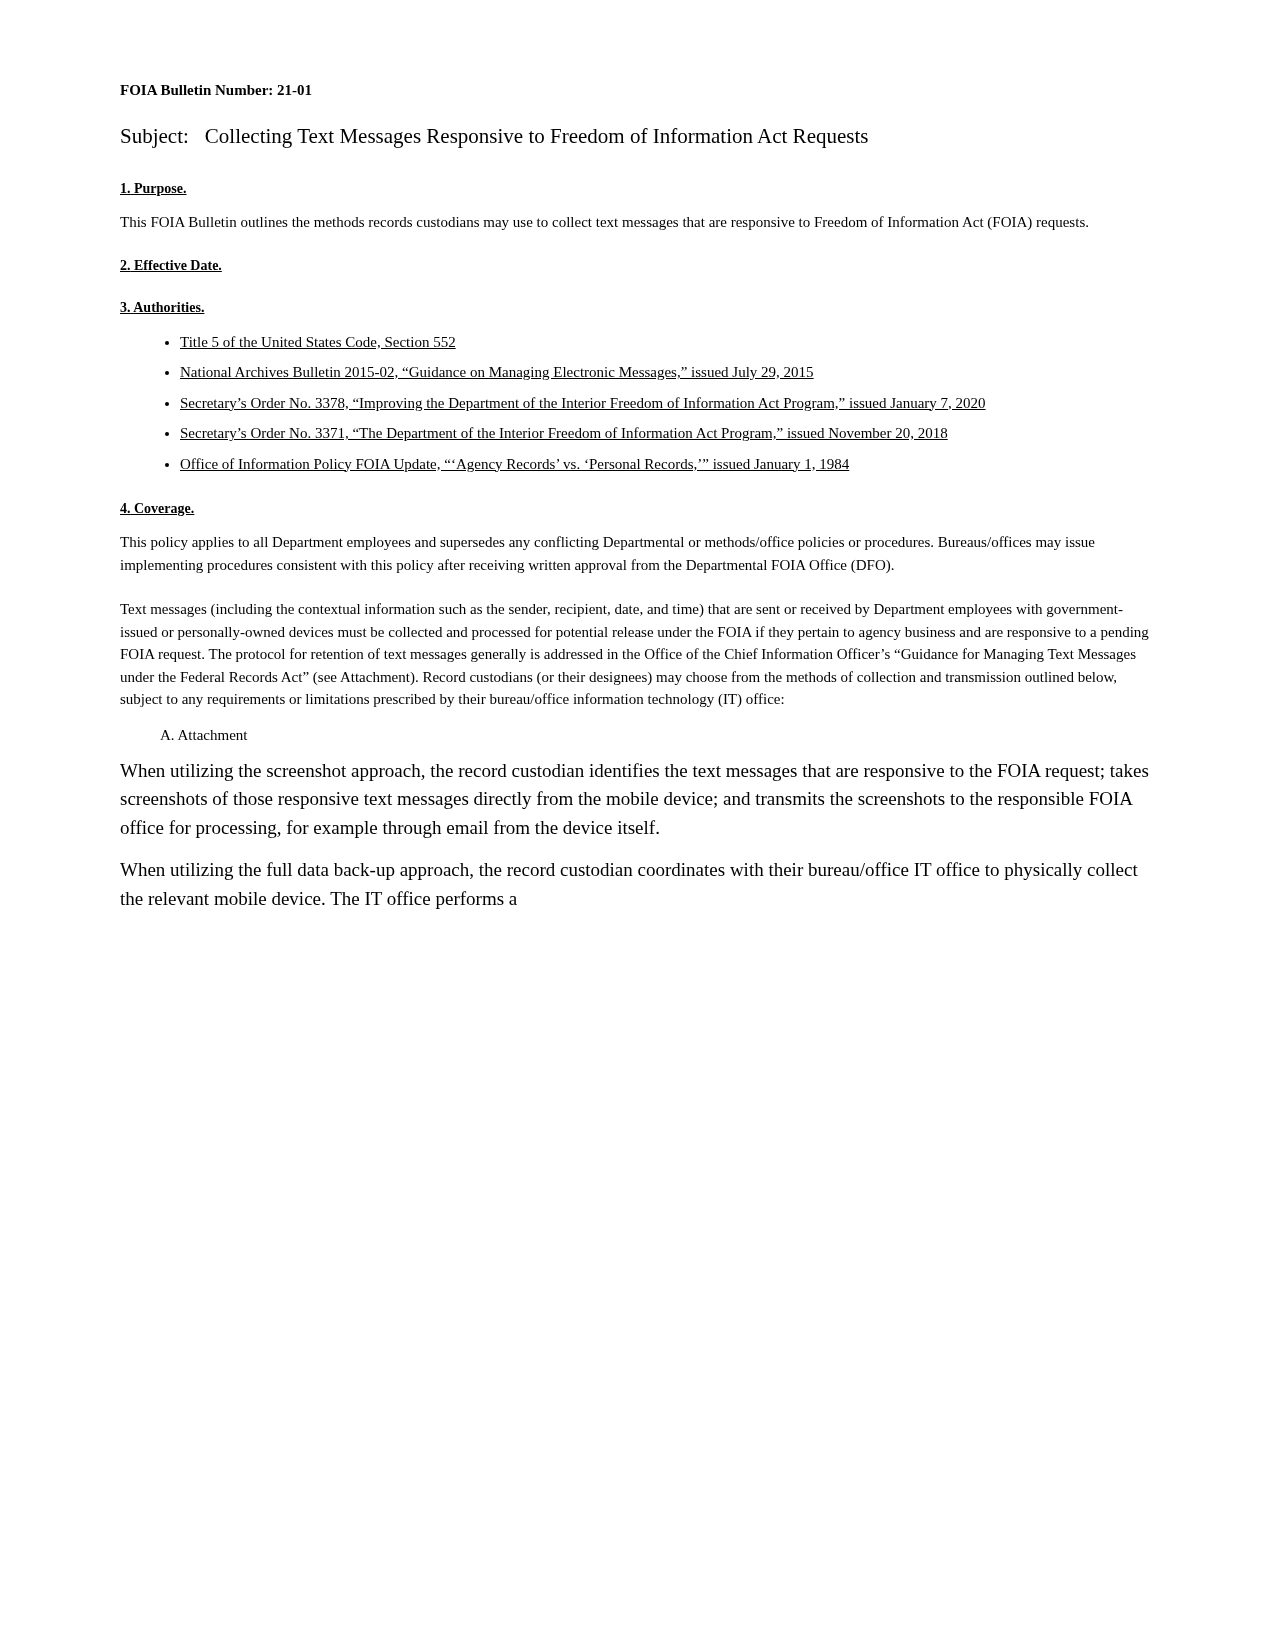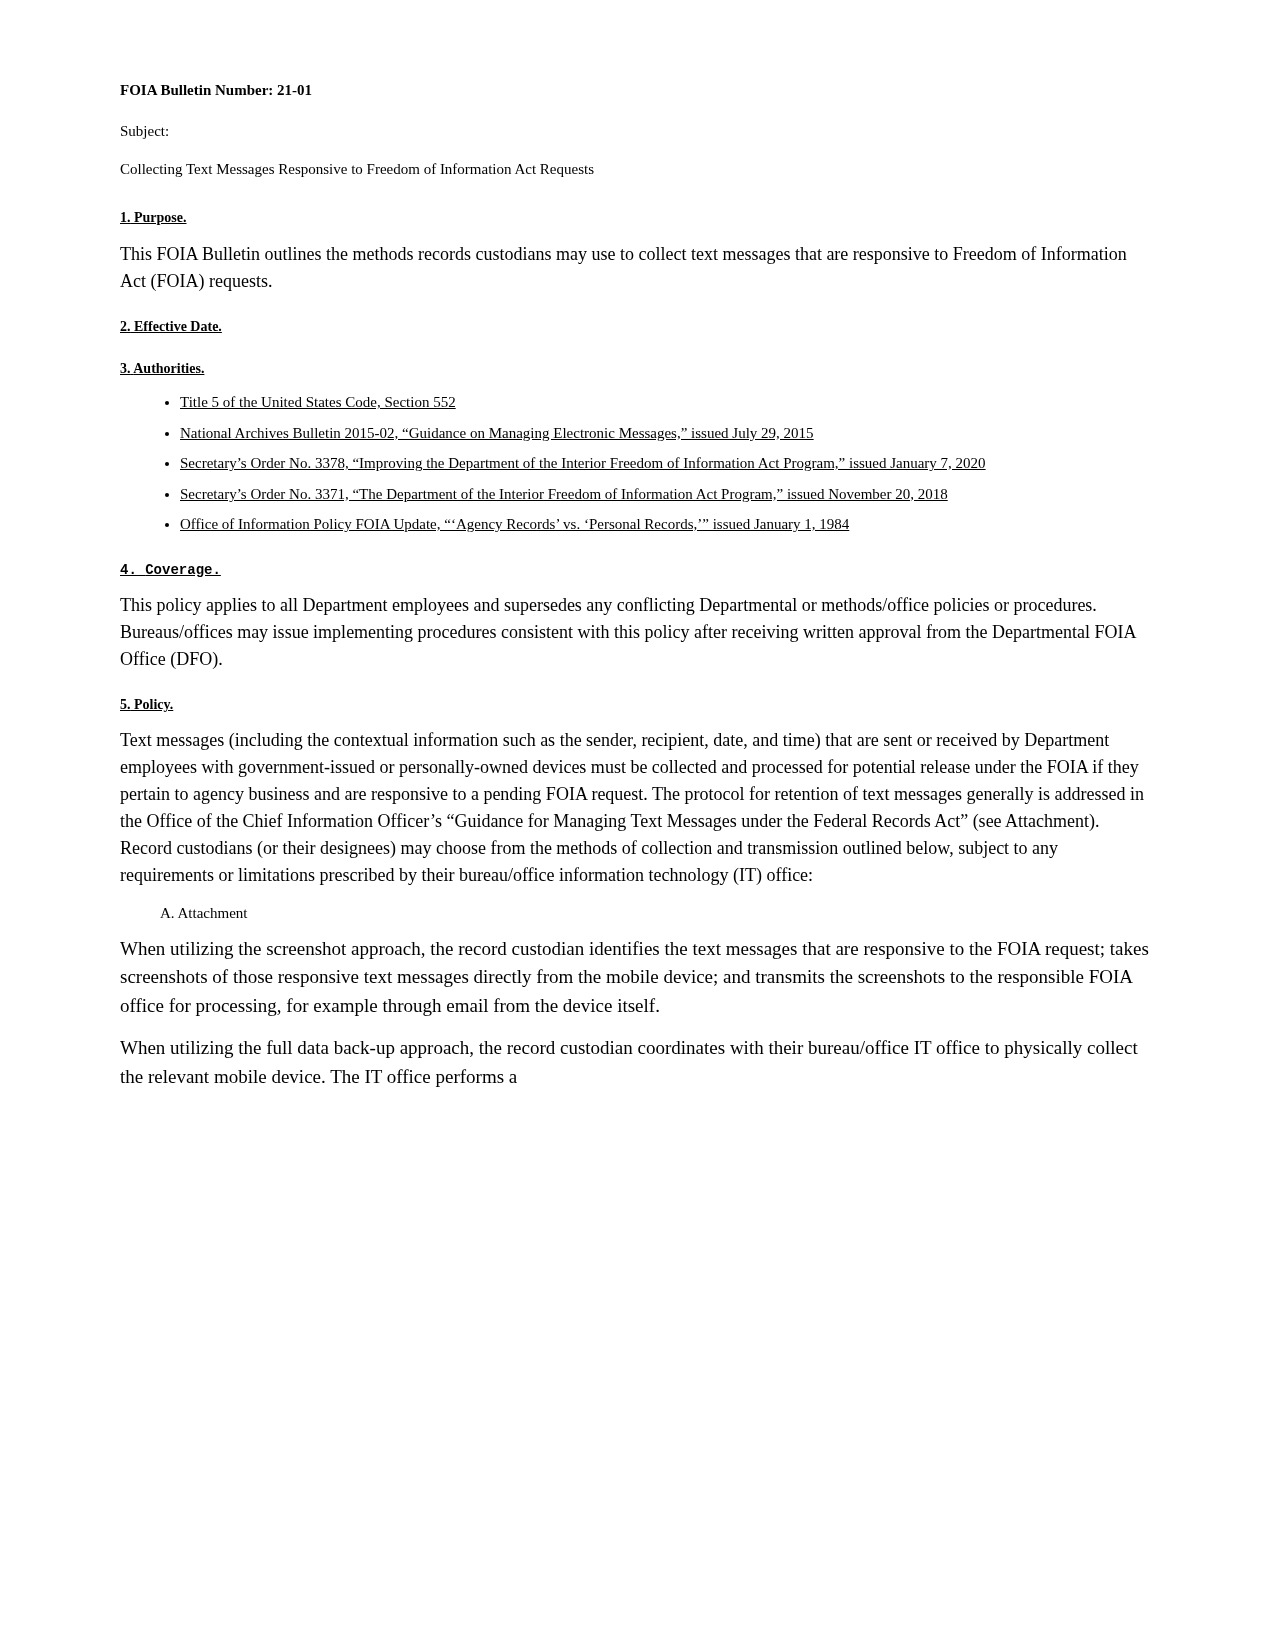--- a/index.html
+++ b/index.html
@@ -22,22 +22,21 @@
     .foia-bulletin-number {
       font-weight: bold;
       margin-bottom: 19px;
       font-size: 15px;
     }
 
     .subject-line {
       display: flex;
       gap: 16px;
       margin-bottom: 28px;
-      font-size: 15px;
-      flex-direction: column;
+      font-size: 21px;
     }
 
     .subject-label {
       font-weight: normal;
       white-space: nowrap;
     }
 
     .section {
       margin-bottom: 22px;
     }
@@ -48,21 +47,21 @@
       font-size: 14px;
       margin-bottom: 12px;
     }
 
     .section-heading .section-num {
       font-weight: bold;
       text-decoration: underline;
     }
 
     .section-body {
-      font-size: 18px;
+      font-size: 15px;
       line-height: 1.5;
     }
 
     ul.authorities-list {
       list-style: disc;
       padding-left: 60px;
       margin-top: 8px;
       margin-bottom: 24px;
     }
 
@@ -119,31 +118,27 @@
   <ul class="authorities-list">
   <li>Title 5 of the United States Code, Section 552</li>
       <li>National Archives Bulletin 2015-02, “Guidance on Managing Electronic Messages,” issued July 29, 2015</li>
       <li>Secretary’s Order No. 3378, “Improving the Department of the Interior Freedom of Information Act Program,” issued January 7, 2020</li>
       <li>Secretary’s Order No. 3371, “The Department of the Interior Freedom of Information Act Program,” issued November 20, 2018</li>
       <li>Office of Information Policy FOIA Update, “‘Agency Records’ vs. ‘Personal Records,’” issued January 1, 1984</li>
     </ul>
 </div>
 
 <div class="section">
-  <div class="section-heading" style="display: block; font-family: Liberation Mono, monospace;">
+  <div class="section-heading" style="display: block;">
     <span class="section-num">4.</span>
     <span>Coverage.</span>
   </div>
   <div class="section-body">This policy applies to all Department employees and supersedes any conflicting Departmental or methods/office policies or procedures.  Bureaus/offices may issue implementing procedures consistent with this policy after receiving written approval from the Departmental FOIA Office (DFO).</div>
 </div>
 
 <div class="section">
-  <div class="section-heading" style="display: block;">
-    <span class="section-num">5.</span>
-    <span>Policy.</span>
-  </div>
   <div class="section-body">Text messages (including the contextual information such as the sender, recipient, date, and time) that are sent or received by Department employees with government-issued or personally-owned devices must be collected and processed for potential release under the FOIA if they pertain to agency business and are responsive to a pending FOIA request.  The protocol for retention of text messages generally is addressed in the Office of the Chief Information Officer’s “Guidance for Managing Text Messages under the Federal Records Act” (see Attachment).  Record custodians (or their designees) may choose from the methods of collection and transmission outlined below, subject to any requirements or limitations prescribed by their bureau/office information technology (IT) office:</div>
 
   <div class="sub-section-heading">A.  Attachment</div>
   <div class="sub-section-body">When utilizing the screenshot approach, the record custodian identifies the text messages that are responsive to the FOIA request; takes screenshots of those responsive text messages directly from the mobile device; and transmits the screenshots to the responsible FOIA office for processing, for example through email from the device itself.</div>
 
   <div class="sub-section-body">When utilizing the full data back-up approach, the record custodian coordinates with their bureau/office IT office to physically collect the relevant mobile device.  The IT office performs a</div>
 </div>
 
 </body></html>

